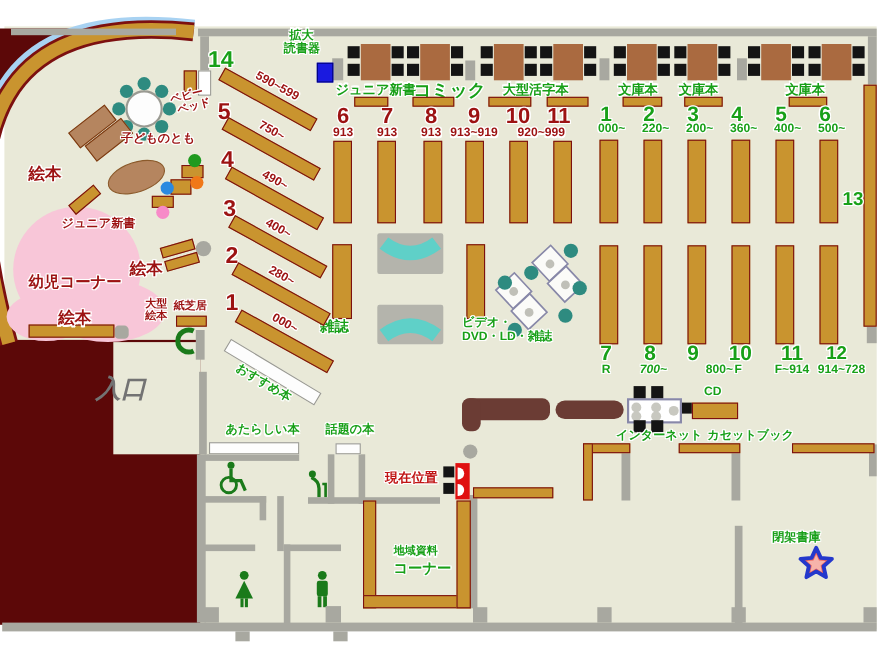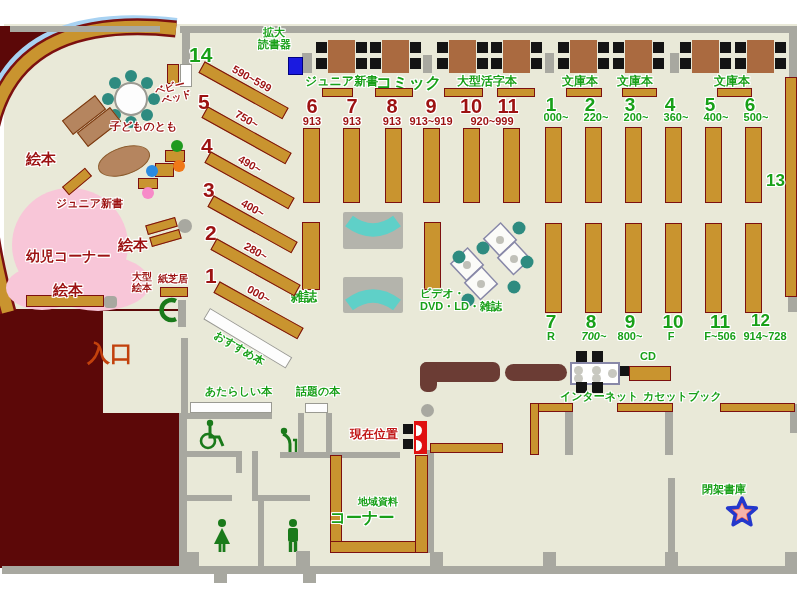--- a/index.html
+++ b/index.html
@@ -10,21 +10,21 @@
   .shelf{position:absolute;background:#c9942f;border:1px solid #7c1010;box-sizing:border-box;}
   .wshelf{position:absolute;background:#fdfdfd;border:1px solid #9a9a92;box-sizing:border-box;}
   .wall{position:absolute;background:#a8a8a0;}
   .maroon{position:absolute;background:#5c0808;}
   .lab{position:absolute;font-weight:bold;white-space:nowrap;line-height:1.05;
        text-shadow:-1px -1px 0 #fff,1px -1px 0 #fff,-1px 1px 0 #fff,1px 1px 0 #fff,
                    -1px 0 0 #fff,1px 0 0 #fff,0 -1px 0 #fff,0 1px 0 #fff;}
   .g{color:#18a018;}
   .r{color:#9c1212;}
   .rb{color:#c01515;}
-  .b{color:#c2410c;text-shadow:none;}
+  .b{color:#737373;text-shadow:none;font-style:italic;}
   .ctr{text-align:center;}
   .ch{position:absolute;background:#141414;width:11px;height:11px;}
   .tgroup{position:absolute;top:40px;width:51px;height:33px;}
   .ttop{position:absolute;left:12px;top:0;width:27px;height:33px;background:#aa6a40;}
   .diag{position:absolute;width:110px;height:30px;transform-origin:0 0;}
   .dbar{position:absolute;left:0;top:13px;width:96px;height:13px;background:#c9942f;border:1px solid #7c1010;box-sizing:border-box;}
   .dlab{position:absolute;left:28px;top:0;font-size:11px;font-weight:bold;}
   .pill{position:absolute;background:#a8a8a0;}
   .dot{position:absolute;border-radius:50%;}
   .counter{position:absolute;background:#6b3c34;}
@@ -289,23 +289,23 @@
   <div class="lab g" style="left:420px;top:301px;font-size:11px;">DVD・LD・雑誌</div>
 
   <div class="lab g ctr" style="left:541px;top:312px;width:20px;font-size:19px;">7</div>
   <div class="lab g ctr" style="left:581px;top:312px;width:20px;font-size:19px;">8</div>
   <div class="lab g ctr" style="left:620px;top:312px;width:20px;font-size:19px;">9</div>
   <div class="lab g ctr" style="left:661px;top:312px;width:24px;font-size:19px;">10</div>
   <div class="lab g ctr" style="left:708px;top:312px;width:24px;font-size:19px;">11</div>
   <div class="lab g ctr" style="left:746px;top:312px;width:24px;font-size:17px;text-align:right;">12</div>
   <div class="lab g ctr" style="left:543px;top:331px;width:16px;font-size:11px;">R</div>
   <div class="lab g ctr" style="left:576px;top:331px;width:36px;font-size:11px;font-style:italic;">700~</div>
-  <div class="lab g ctr" style="left:612px;top:331px;width:36px;font-size:11px;">800~</div>
+  <div class="lab g ctr" style="left:636px;top:331px;width:36px;font-size:11px;">800~</div>
   <div class="lab g ctr" style="left:663px;top:331px;width:16px;font-size:11px;">F</div>
-  <div class="lab g ctr" style="left:700px;top:331px;width:40px;font-size:11px;">F~506</div>
+  <div class="lab g ctr" style="left:700px;top:331px;width:40px;font-size:11px;">F~914</div>
   <div class="lab g ctr" style="left:736px;top:331px;width:58px;font-size:11px;">914~728</div>
 
   <div class="lab g" style="left:189px;top:44px;font-size:21px;">14</div>
   <div class="lab r" style="left:198px;top:91px;font-size:21px;">5</div>
   <div class="lab r" style="left:201px;top:135px;font-size:21px;">4</div>
   <div class="lab r" style="left:203px;top:179px;font-size:21px;">3</div>
   <div class="lab r" style="left:205px;top:222px;font-size:21px;">2</div>
   <div class="lab r" style="left:205px;top:265px;font-size:21px;">1</div>
   <div class="diag" style="left:211px;top:50px;transform:rotate(29deg);">
       <div class="dlab lab r">590~599</div>
@@ -409,17 +409,17 @@
 
   <div class="shelf" style="left:530px;top:403px;width:43px;height:9px;"></div>
   <div class="shelf" style="left:530px;top:403px;width:9px;height:52px;"></div>
   <div class="shelf" style="left:617px;top:403px;width:56px;height:9px;"></div>
   <div class="shelf" style="left:720px;top:403px;width:75px;height:9px;"></div>
 
   <div class="shelf" style="left:330px;top:455px;width:12px;height:98px;"></div>
   <div class="shelf" style="left:330px;top:541px;width:98px;height:12px;"></div>
   <div class="shelf" style="left:415px;top:455px;width:13px;height:98px;"></div>
   <div class="lab g ctr" style="left:340px;top:497px;width:76px;font-size:10px;"><span>地域資料</span></div>
-  <div class="lab g ctr" style="left:324px;top:510px;width:76px;font-size:16px;"><span>コーナー</span></div>
+  <div class="lab g ctr" style="left:346px;top:510px;width:76px;font-size:13px;"><span>コーナー</span></div>
 
   <div class="lab g" style="left:702px;top:484px;font-size:11px;">閉架書庫</div>
 
 </div>
 
 </body></html>

